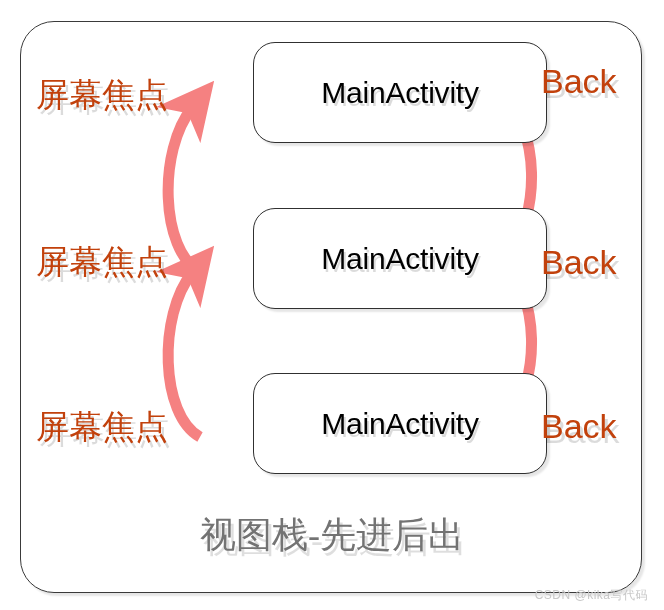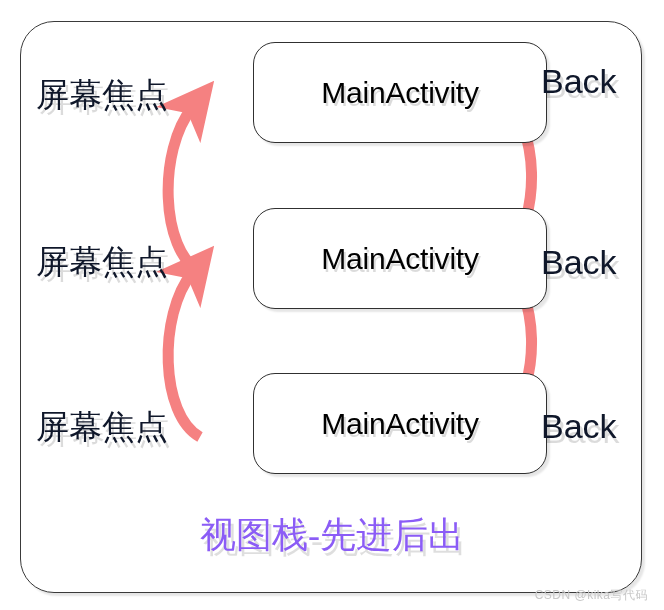--- a/index.html
+++ b/index.html
@@ -64,21 +64,21 @@
     font-weight: 400;
     color: #000000;
     letter-spacing: -0.2px;
     text-shadow: 2px 3px 0 rgba(0, 0, 0, 0.14);
     white-space: nowrap;
   }
 
   
   .annot {
     position: absolute;
-    color: #0f172a;
+    color: #c2410c;
     white-space: nowrap;
     text-shadow: 3px 5px 0 rgba(0, 0, 0, 0.14);
     z-index: 6;
   }
   .annot-left {
     font-family: "Liberation Serif", "DejaVu Serif", serif;
     font-size: 33px;
     font-weight: 400;
     left: 36px;
   }
@@ -98,21 +98,21 @@
 
   
   .stack-caption {
     position: absolute;
     left: 0;
     top: 511px;
     width: 664px;
     text-align: center;
     font-family: "Liberation Serif", "DejaVu Serif", serif;
     font-size: 36px;
-    color: #8b5cf6;
+    color: #737373;
     text-shadow: 3px 5px 0 rgba(0, 0, 0, 0.13);
     z-index: 5;
   }
 
   
   .watermark {
     position: absolute;
     right: 16px;
     bottom: 6px;
     font-family: "Liberation Sans", "DejaVu Sans", sans-serif;

